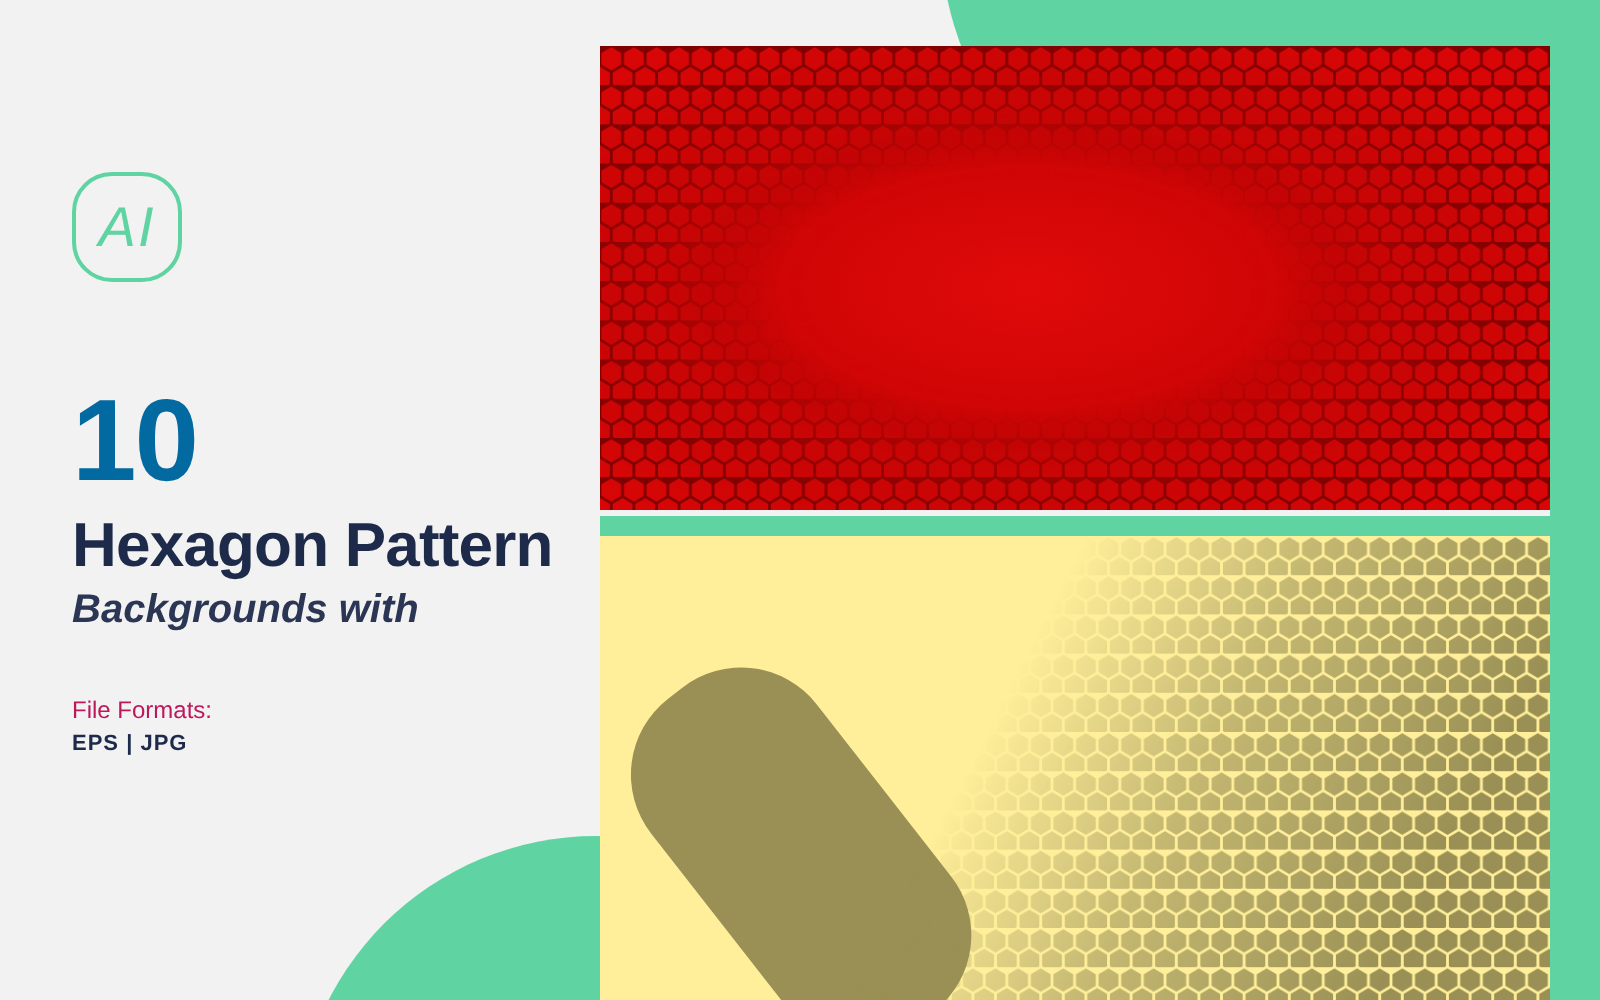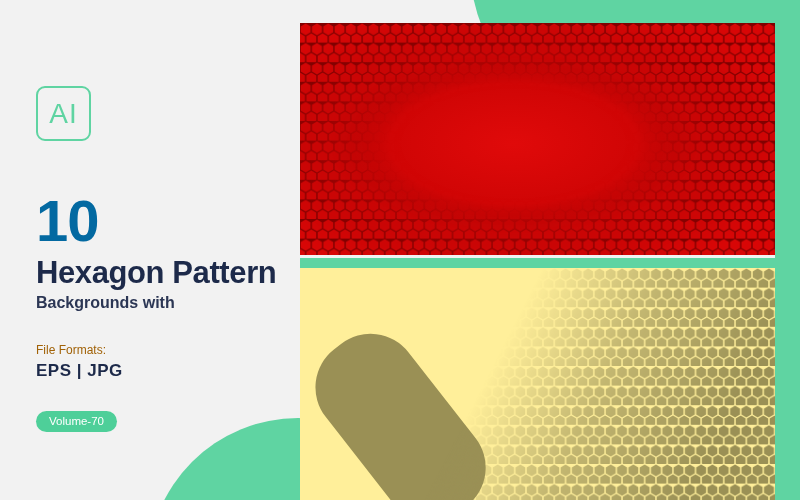--- a/index.html
+++ b/index.html
@@ -16,41 +16,41 @@
   .blob-tr-mid{   width:330px;height:330px; left:470px; top:-200px; background:#5fd4a2; }
   .blob-br{       width:300px;height:300px; left:148px; top:418px;  background:#5fd4a2; }
   .green-strip-right{position:absolute;left:775px;top:0;width:25px;height:500px;background:#5fd4a2;}
   .green-strip-mid{position:absolute;left:300px;top:258px;width:475px;height:10px;background:#5fd4a2;}
 
   
   .info{position:absolute;left:36px;top:86px;width:250px;}
 
   .ai-badge{
     width:55px;height:55px;box-sizing:border-box;
-    border:2px solid #5fd4a2;border-radius:9px;
+    border:2px solid #5fd4a2;border-radius:20px;
     display:flex;align-items:center;justify-content:center;
-    color:#5fd4a2;font-size:28px;letter-spacing:1px;
+    color:#5fd4a2;font-size:28px;letter-spacing:1px;font-style:italic;
   }
 
   .count{
     margin-top:52px;
     font-size:58px;line-height:.95;font-weight:bold;color:#0369a1;
     letter-spacing:-1px;
   }
   .title{
     margin-top:8px;
     font-size:31px;line-height:1.08;font-weight:bold;color:#1d2a4a;
     letter-spacing:-.4px;
   }
   .subtitle{
     margin-top:3px;
-    font-size:16px;line-height:1.25;font-weight:bold;color:#2b3654;
+    font-size:20px;line-height:1.25;font-weight:bold;color:#2b3654;font-style:italic;
   }
-  .formats-label{margin-top:30px;font-size:12px;color:#a16207;}
-  .formats-value{margin-top:4px;font-size:17px;font-weight:bold;color:#1d2a4a;letter-spacing:.5px;}
+  .formats-label{margin-top:30px;font-size:12px;color:#be185d;}
+  .formats-value{margin-top:4px;font-size:11px;font-weight:bold;color:#1d2a4a;letter-spacing:.5px;}
 
   .volume-badge{
     margin-top:30px;display:inline-block;
     background:#4ecf99;color:#ffffff;
     border-radius:20px;padding:4px 13px 5px;
     font-size:11.5px;
   }
 
   
   .panel{position:absolute;overflow:hidden;}
@@ -142,19 +142,16 @@
 
     <div class="title">Hexagon Pattern</div>
 
     <div class="subtitle">
       <div>Backgrounds with</div>
     </div>
 
     <div class="formats-label">File Formats:</div>
     <div class="formats-value">EPS  |  JPG</div>
 
-    <div>
-      <span class="volume-badge">Volume-70</span>
-    </div>
 
   </div>
 
 </div>
 
 </body></html>

